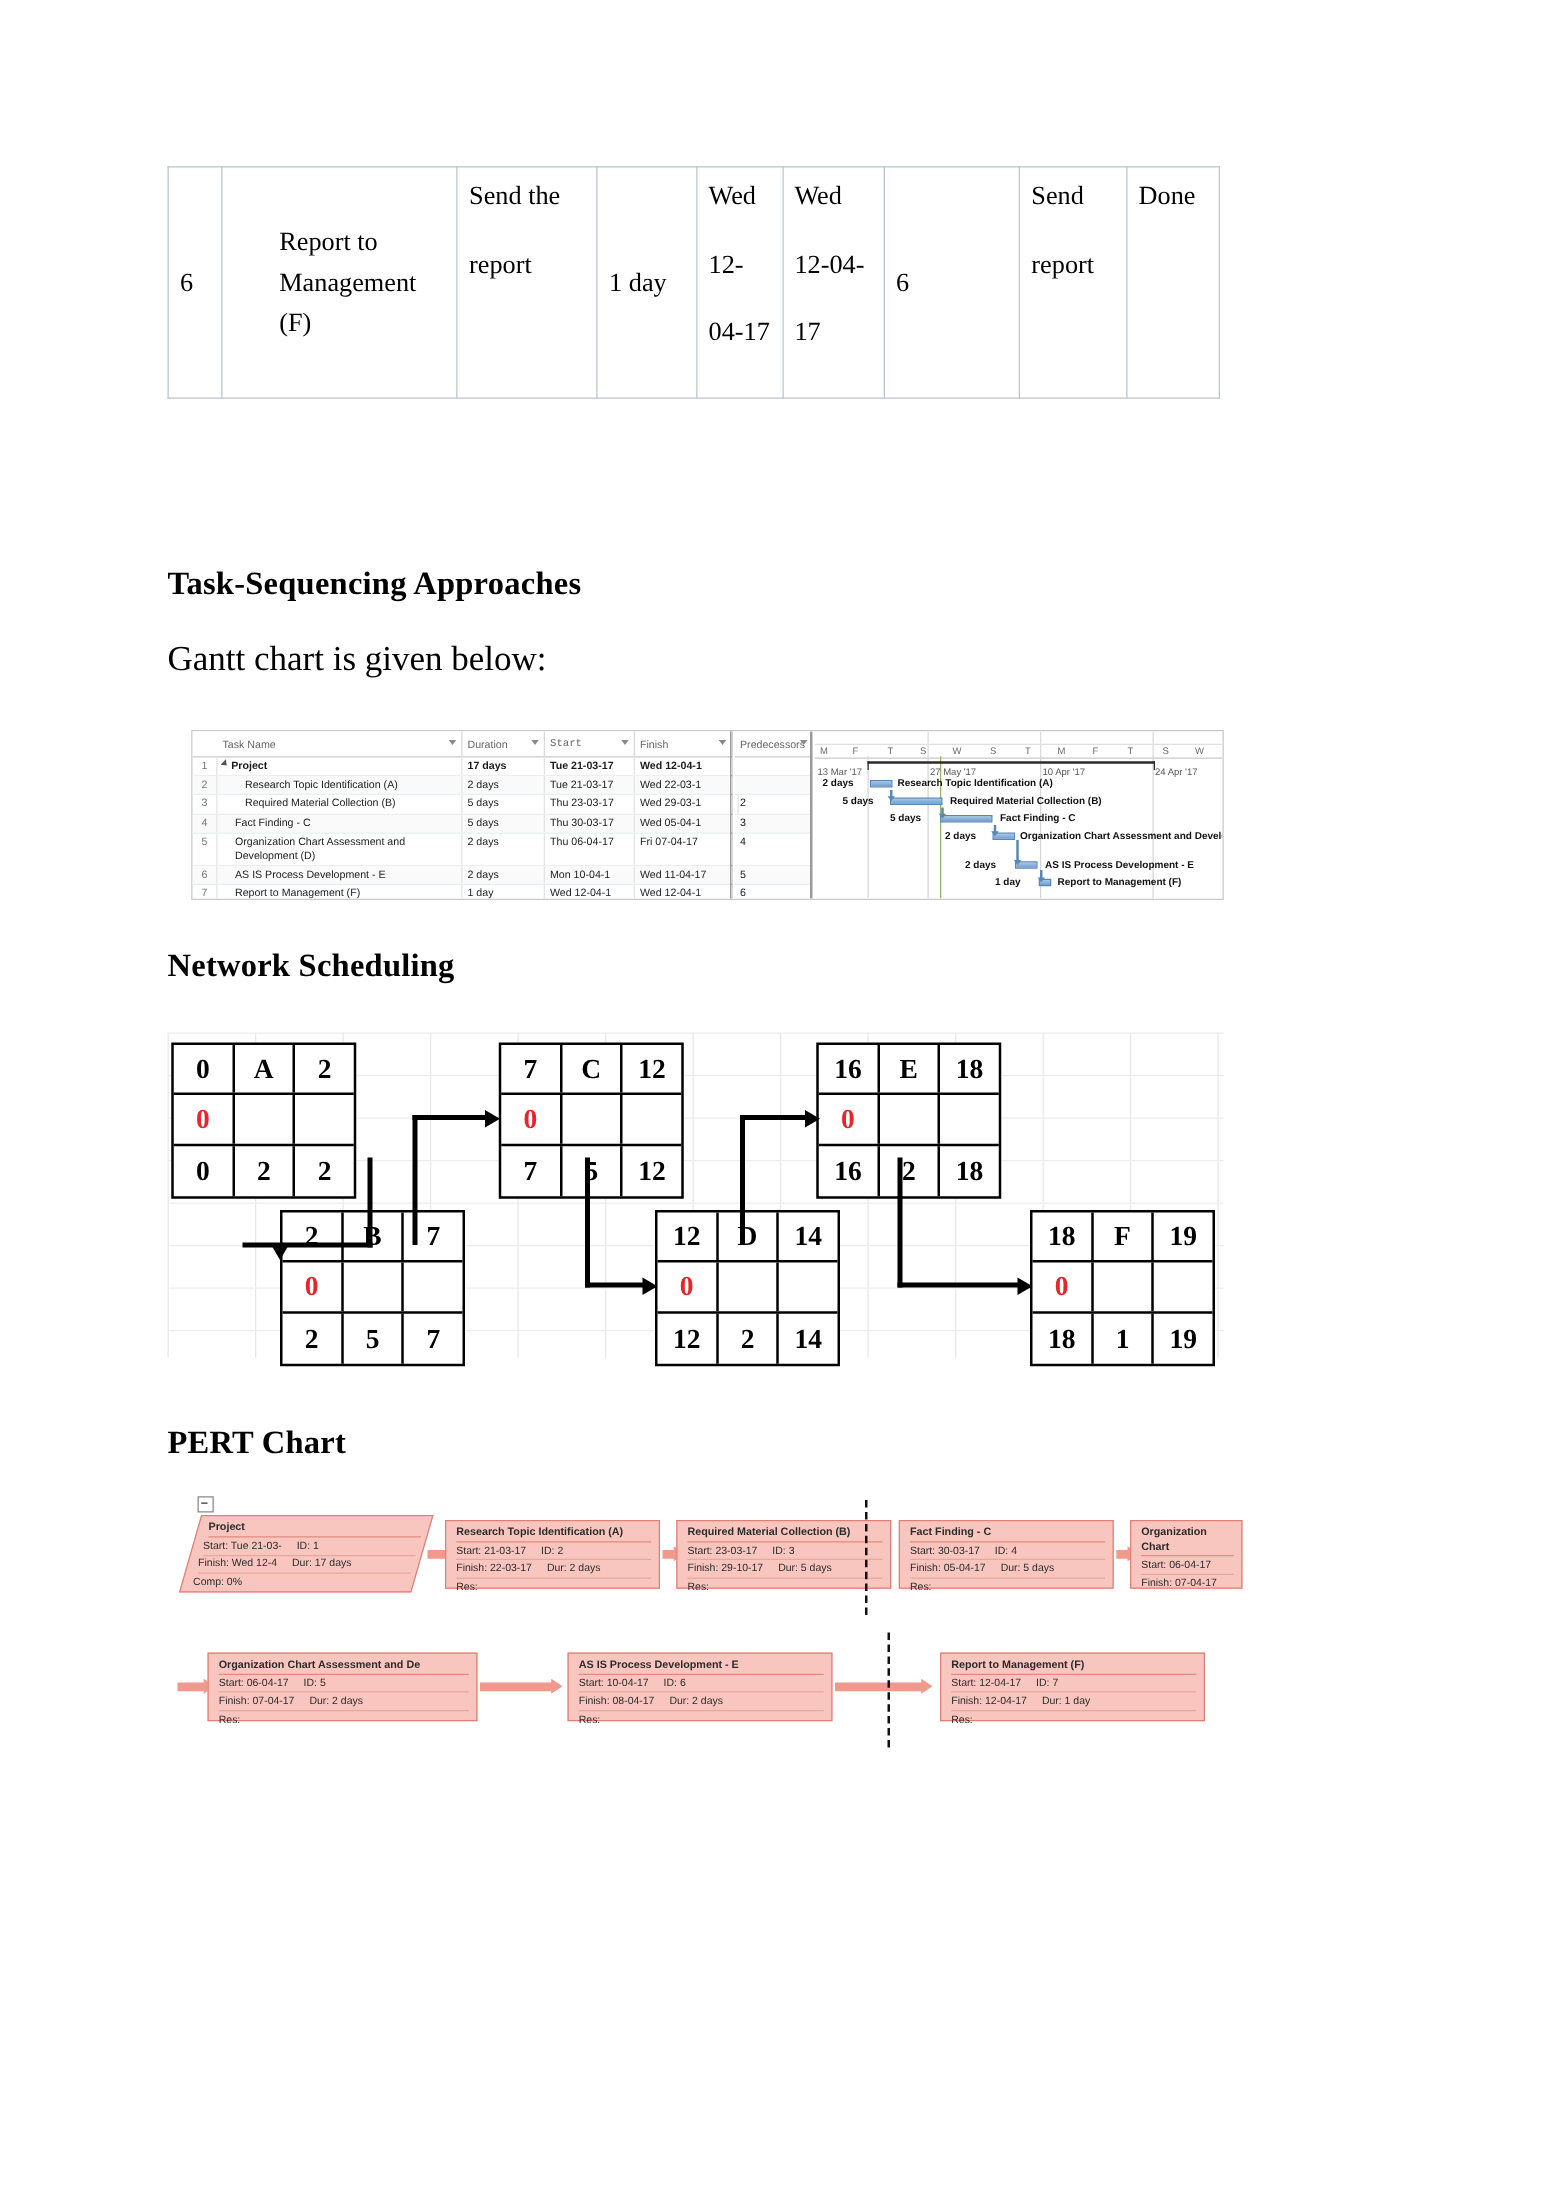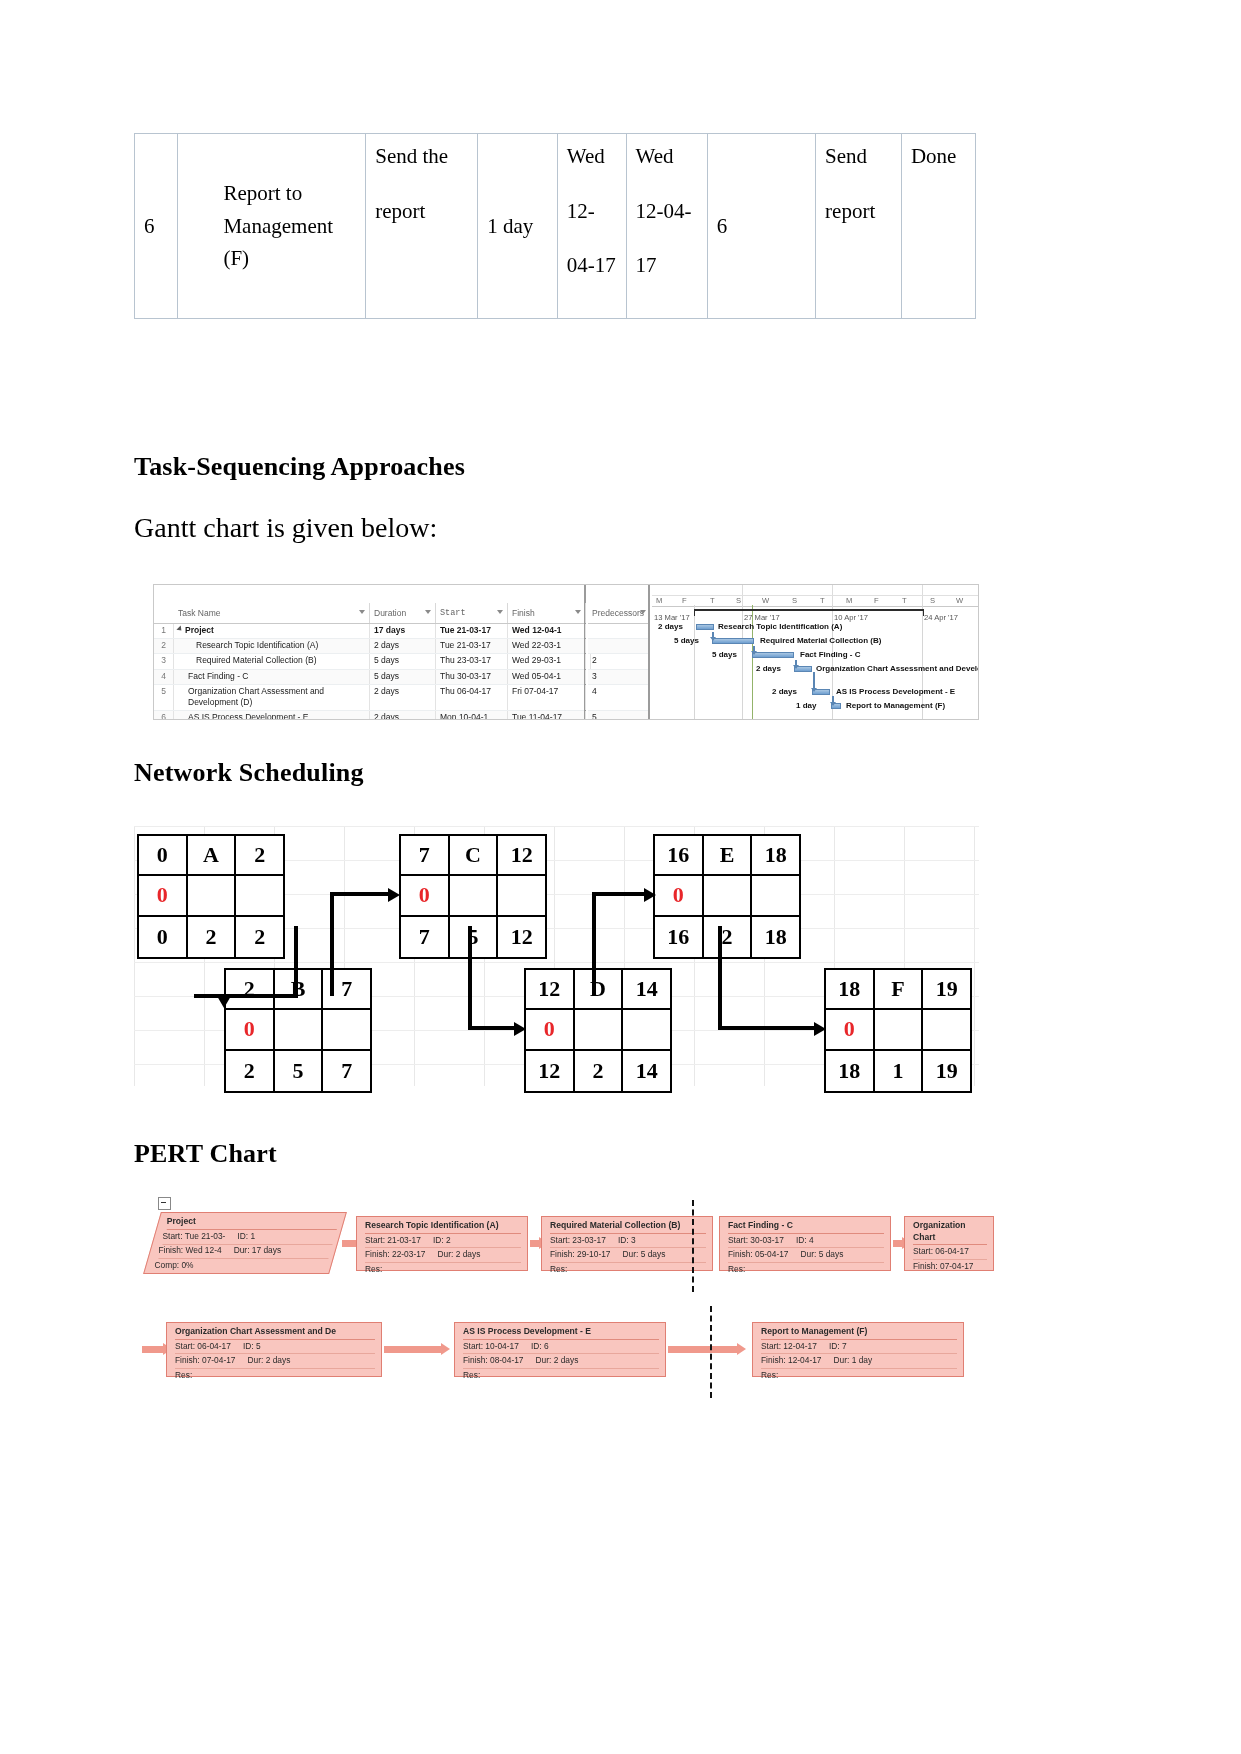--- a/index.html
+++ b/index.html
@@ -58,21 +58,21 @@
     font-family:"Liberation Sans", sans-serif;
     background:#fff;
     border:1px solid #c9c9c9;
     box-sizing:border-box;
     overflow:hidden;
     font-size:8px;color:#1a1a1a;
   }
   .g-left{position:absolute;left:0;top:0;width:432px;height:100%;box-sizing:border-box;border-right:2px solid #9b9b9b;}
   .g-right{position:absolute;left:434px;top:0;right:0;height:100%;overflow:hidden;}
 
-  .g-hdr{height:20px;border-bottom:1px solid #c9c9c9;background:#fff;position:relative;margin-top:18px;}
+  .g-hdr{height:20px;border-bottom:1px solid #c9c9c9;background:#fff;position:relative;}
   .g-hcell{position:absolute;top:0;height:20px;line-height:20px;color:#666;font-size:8.5px;
            border-right:1px solid #d8d8d8;box-sizing:border-box;padding-left:4px;}
   .g-hcell .caret{position:absolute;right:4px;top:7px;width:0;height:0;
     border-left:3px solid transparent;border-right:3px solid transparent;border-top:4px solid #8a8a8a;}
   .g-row{position:relative;height:14.2px;border-bottom:1px solid #eceff1;}
   .g-row.alt{background:#fafafa;}
   .g-row.tall{height:25px;}
   .g-cell{position:absolute;top:0;height:100%;box-sizing:border-box;
           font-size:8.5px;line-height:13.8px;color:#1a1a1a;
           border-right:1px solid #e3e3e3;padding-left:4px;overflow:hidden;white-space:nowrap;}
@@ -240,21 +240,21 @@
         <div class="g-cell" style="left:216px;width:66px;">2 days</div>
         <div class="g-cell wrap" style="left:282px;width:72px;">Thu 06-04-17</div>
         <div class="g-cell" style="left:354px;width:78px;">Fri 07-04-17</div>
       </div>
 
       <div class="g-row alt">
         <div class="g-cell num" style="left:0;width:20px;">6</div>
         <div class="g-cell ind1" style="left:20px;width:196px;">AS IS Process Development - E</div>
         <div class="g-cell" style="left:216px;width:66px;">2 days</div>
         <div class="g-cell" style="left:282px;width:72px;">Mon 10-04-1</div>
-        <div class="g-cell" style="left:354px;width:78px;">Tue 11-04-17</div>
+        <div class="g-cell" style="left:354px;width:78px;">Wed 11-04-17</div>
       </div>
 
       <div class="g-row">
         <div class="g-cell num" style="left:0;width:20px;">7</div>
         <div class="g-cell ind1" style="left:20px;width:196px;">Report to Management (F)</div>
         <div class="g-cell" style="left:216px;width:66px;">1 day</div>
         <div class="g-cell" style="left:282px;width:72px;">Wed 12-04-1</div>
         <div class="g-cell" style="left:354px;width:78px;">Wed 12-04-1</div>
       </div>
     </div>
@@ -285,21 +285,21 @@
             <div class="g-cell" style="left:0;width:62px;border-right:none;">5</div>
           </div>
         <div class="g-row">
             <div class="g-cell" style="left:0;width:62px;border-right:none;">6</div>
           </div>
       </div>
 
       <div style="position:absolute;left:64px;top:0;right:0;bottom:0;overflow:hidden;">
         <div class="tl-hdr1">
           <span class="tl-lbl" style="left:2px;">13 Mar '17</span>
-          <span class="tl-lbl" style="left:92px;">27 Mar '17</span>
+          <span class="tl-lbl" style="left:92px;">27 May '17</span>
           <span class="tl-lbl" style="left:182px;">10 Apr '17</span>
           <span class="tl-lbl" style="left:272px;">24 Apr '17</span>
 
           <i class="tl-sep" style="left:90px;"></i>
             <i class="tl-sep" style="left:180px;"></i>
           <i class="tl-sep" style="left:270px;"></i>
         </div>
         <div class="tl-hdr2">
           <span class="tl-tick" style="left:4px;">M</span>
           <span class="tl-tick" style="left:30px;">F</span>

